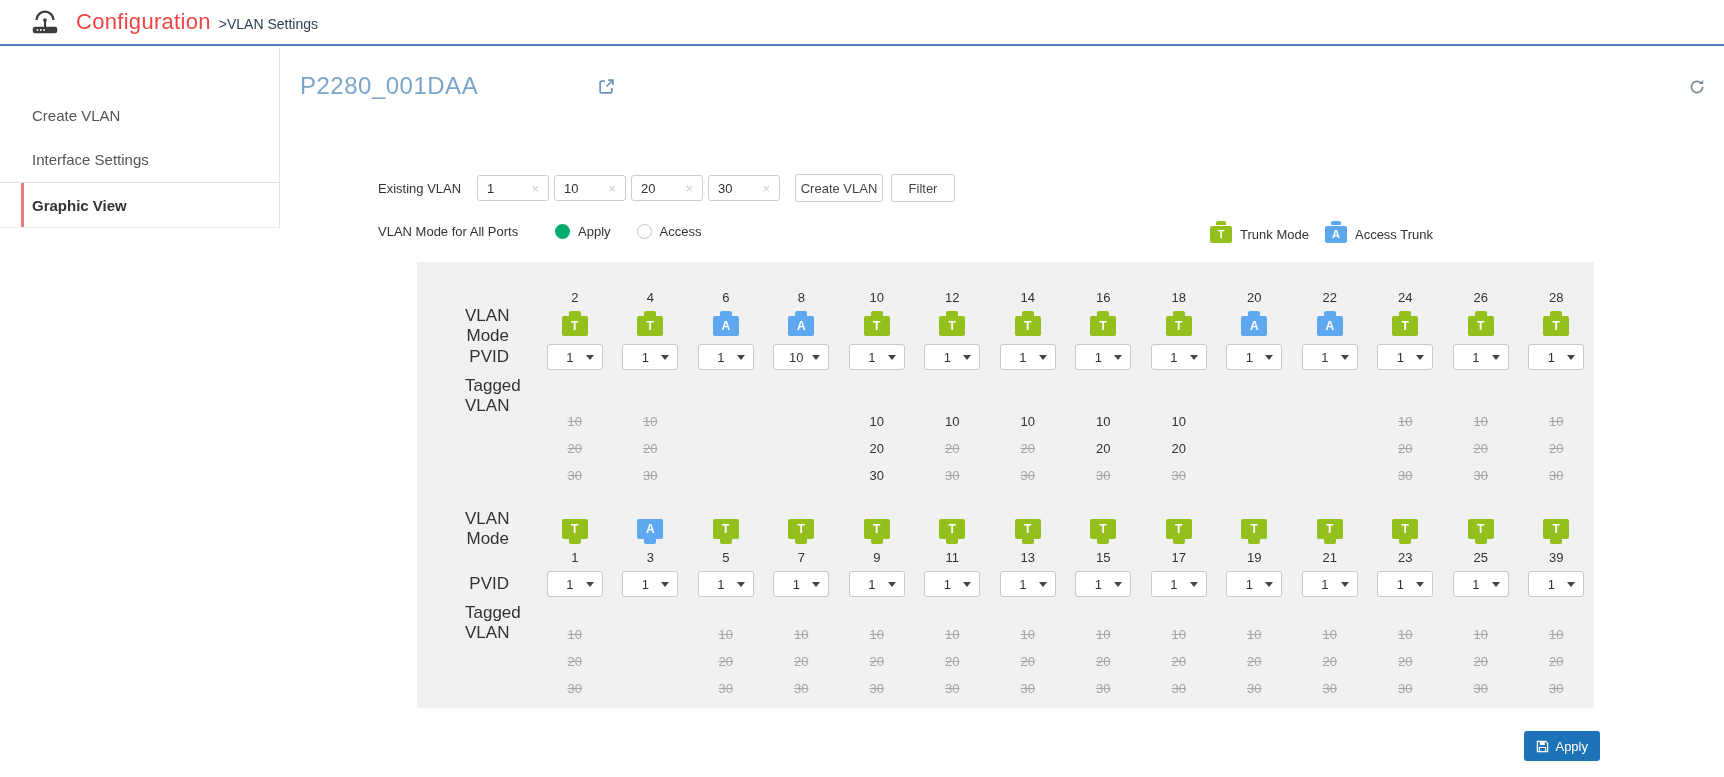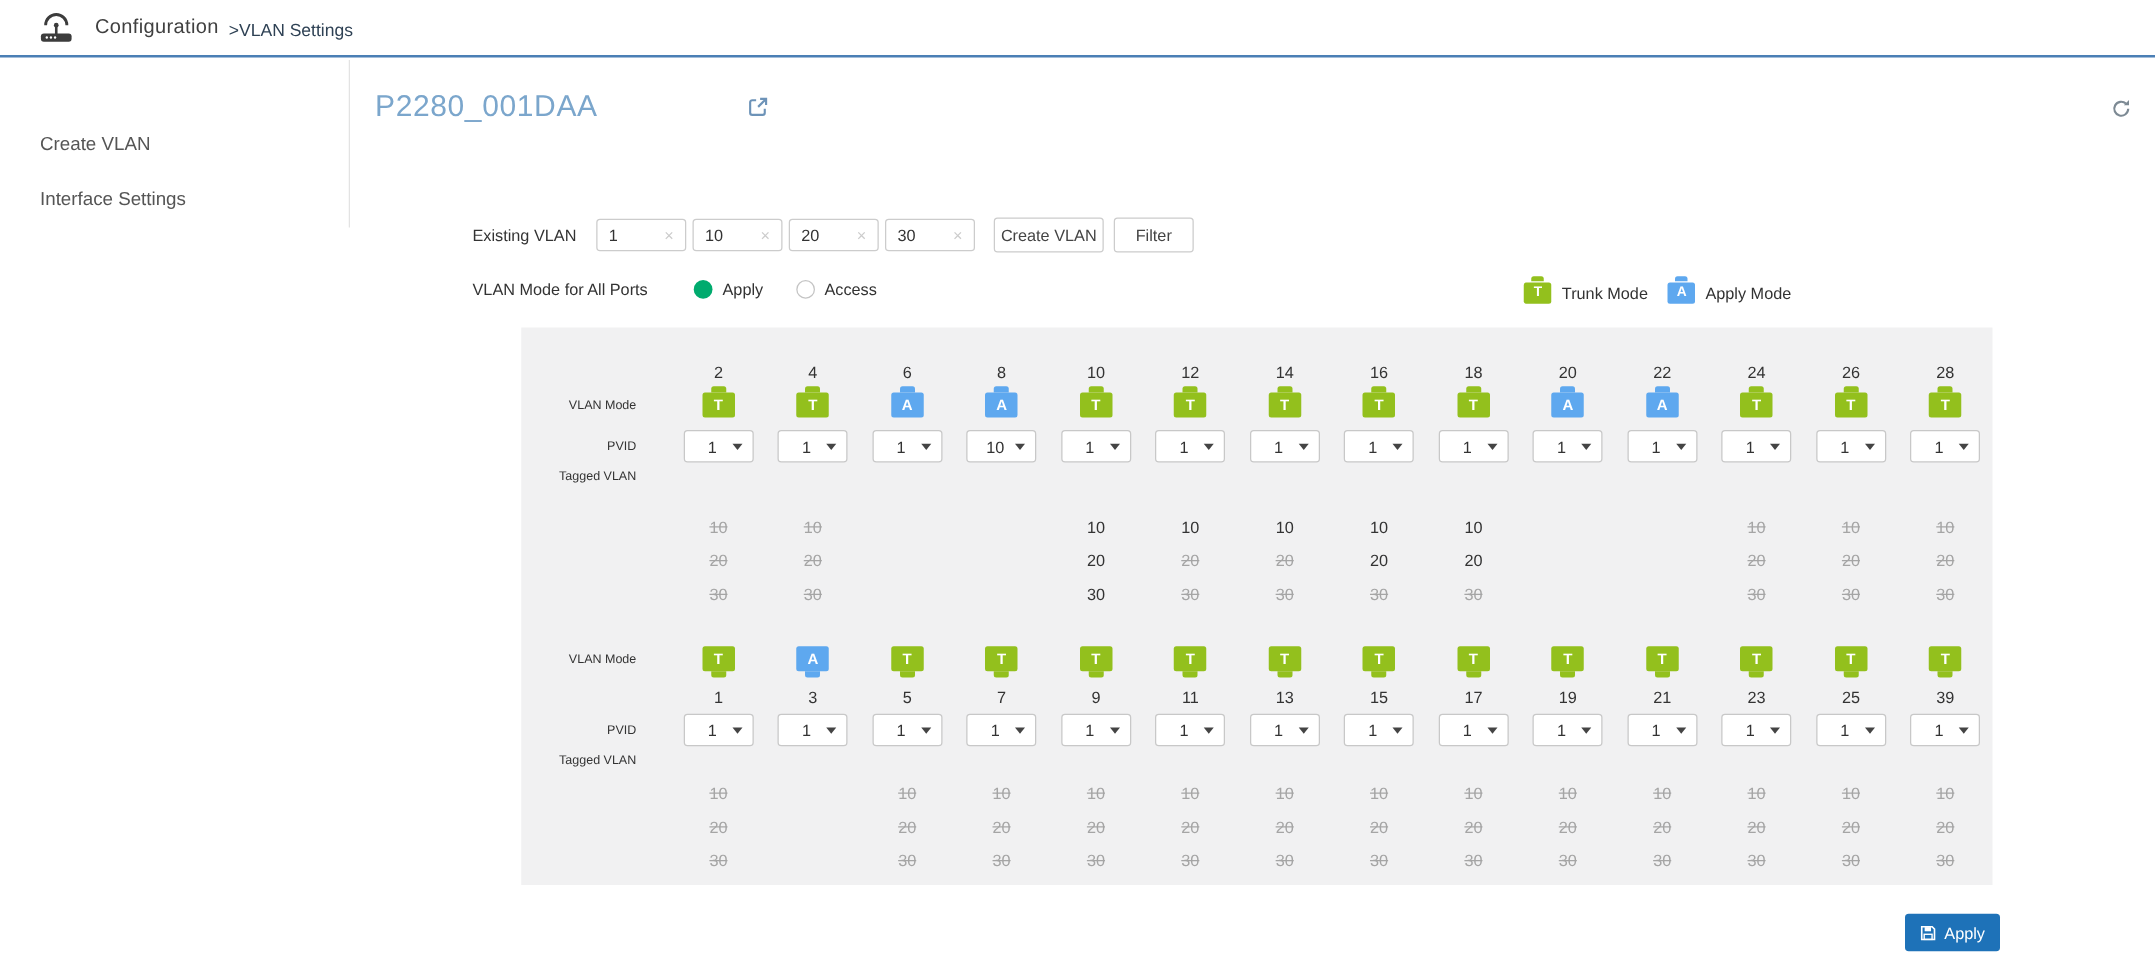--- a/index.html
+++ b/index.html
@@ -3,21 +3,21 @@
 <meta charset="utf-8">
 <style>
   * { margin:0; padding:0; box-sizing:border-box; }
   html,body { width:1724px; height:777px; background:#fff; font-family:"Liberation Sans", sans-serif; overflow:hidden; }
   body { position:relative; color:#333; }
 
   
   .app-header { position:absolute; left:0; top:0; width:1724px; height:46px;
     border-bottom:2px solid #4a7fb5; display:flex; align-items:center; padding-left:28px; background:#fff; }
   .app-header .hicon { margin-right:14px; display:flex; align-items:center; }
-  .app-title { font-size:16px; color:#404040; letter-spacing:.3px; }
+  .app-title { font-size:22px; color:#ef4444; letter-spacing:.3px; }
   .app-breadcrumb { font-size:14px; color:#2e4154; margin-left:8px; margin-top:4px; }
 
   
   .sidebar { position:absolute; left:0; top:48px; width:280px; height:729px; background:#fff; }
   .side-group { border-right:1px solid #e3e3e3; padding-top:46px; }
   .side-item { height:44px; line-height:44px; padding-left:32px; font-size:15px; color:#555; cursor:pointer; position:relative; }
   .side-item.active { font-weight:bold; color:#333; border-top:1px solid #e0e0e0; border-bottom:1px solid #ececec; height:46px; line-height:45px; }
   .side-item.active::before { content:""; position:absolute; left:21px; top:0; bottom:0; width:3px; background:#e57f7f; }
 
   
@@ -53,21 +53,21 @@
     font-size:12px; font-weight:bold; text-align:center; line-height:20px; }
   .port-icon::after { content:""; position:absolute; left:7px; width:12px; height:5px; background:inherit; }
   .tab-top.port-icon::after { top:-5px; border-radius:2px 2px 0 0; }
   .tab-bottom.port-icon::after { bottom:-5px; border-radius:0 0 2px 2px; }
   .legend .port-icon { width:22px; height:17px; line-height:17px; font-size:11px; }
   .legend .port-icon::after { left:6px; width:10px; height:4px; }
 
   
   .panel { position:absolute; left:137px; top:216px; width:1177px; background:#f1f1f2; padding:26px 0 6px 0; }
   .prow { display:grid; grid-template-columns:120px repeat(14,1fr); align-items:center; }
-  .rlabel { text-align:right; padding-right:28px; font-size:10px; color:#333; }
+  .rlabel { text-align:right; padding-right:28px; font-size:17px; color:#333;margin-left:48px; }
   .pcell { display:flex; justify-content:center; align-items:center; }
   .row-numbers { height:18px; font-size:13px; color:#333; }
   .row-mode { height:36px; }
   .row-pvid { height:30px; }
   .row-tagged { align-items:start; }
   .row-tagged .rlabel { padding-top:4px; }
   .tag-stack { display:flex; flex-direction:column; }
   .sec-top .tag-stack { padding-top:36px; }
   .sec-bottom .tag-stack { padding-top:22px; }
   .tag-slot { height:27px; line-height:27px; text-align:center; font-size:13px; color:#333; cursor:pointer; }
@@ -102,20 +102,21 @@
     </svg>
   </span>
   <span class="app-title">Configuration</span>
   <span class="app-breadcrumb">&gt;VLAN Settings</span>
 </div>
 
 <div class="sidebar">
   <div class="side-group" id="side-group">
       <div class="side-item">Create VLAN</div>
       <div class="side-item">Interface Settings</div>
+      <div class="side-item active">Graphic View</div>
     </div>
 </div>
 
 <div class="main">
 
   <div class="title-row">
     <span class="device-title">P2280_001DAA</span>
     <span class="extlink">
       <svg width="17" height="17" viewBox="0 0 16 16">
         <path d="M6.5 3H3.6A1.6 1.6 0 0 0 2 4.6v7.8A1.6 1.6 0 0 0 3.6 14h7.8a1.6 1.6 0 0 0 1.6-1.6V9.5" fill="none" stroke="#6d93b8" stroke-width="1.6"></path>
@@ -163,21 +164,21 @@
         <div class="radio-label">Apply</div>
         <div class="radio"></div>
         <div class="radio-label">Access</div>
       </span>
   </div>
 
   <div class="legend" id="legend">
       <div class="port-icon tab-top" style="background: rgb(147, 192, 29);">T</div>
       <div class="legend-label">Trunk Mode</div>
       <div class="port-icon tab-top" style="background: rgb(94, 168, 239);">A</div>
-      <div class="legend-label">Apply Mode</div>
+      <div class="legend-label">Access Trunk</div>
     </div>
 
   <div class="panel" id="port-grid">
       <div class="port-section sec-top">
         <div class="prow row-numbers">
           <div class="rlabel"></div>
           <div class="pcell">2</div>
           <div class="pcell">4</div>
           <div class="pcell">6</div>
           <div class="pcell">8</div>

